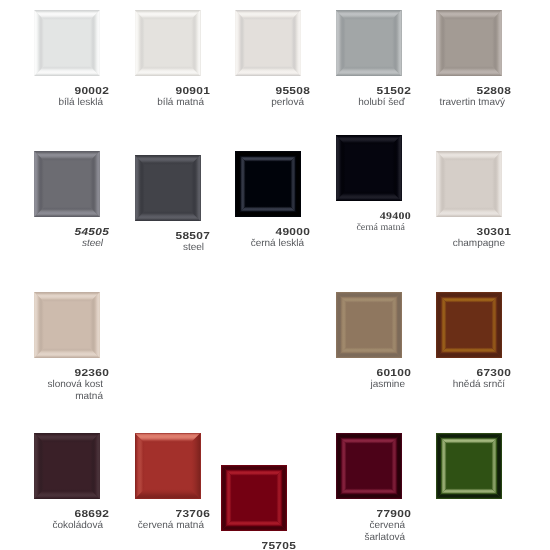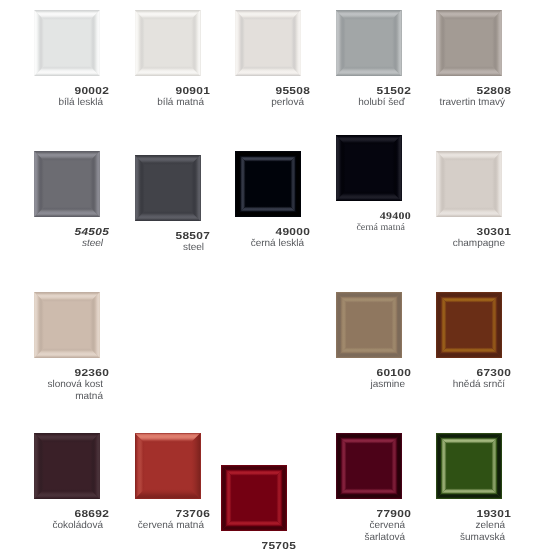--- a/index.html
+++ b/index.html
@@ -305,18 +305,14 @@
       <div class="swatch" style="--bw: 11px;">
         <div class="base" style="background: rgb(47, 81, 20);"></div>
         <div class="ch">
           <i class="top" style="background: linear-gradient(rgb(59, 91, 31) 0px, rgb(34, 61, 16) 0.92px, rgb(15, 30, 10) 1.83px, rgb(15, 30, 10) 2.75px, rgb(15, 30, 10) 3.67px, rgb(24, 44, 13) 4.58px, rgb(64, 96, 36) 5.5px, rgb(131, 154, 96) 6.42px, rgb(163, 183, 126) 7.33px, rgb(163, 183, 126) 8.25px, rgb(128, 152, 94) 9.17px, rgb(59, 91, 31) 10.08px, rgb(47, 81, 20) 11px);"></i>
           <i class="bot" style="background: linear-gradient(to top, rgb(54, 87, 26) 0px, rgb(32, 58, 15) 0.92px, rgb(15, 30, 10) 1.83px, rgb(15, 30, 10) 2.75px, rgb(15, 30, 10) 3.67px, rgb(25, 45, 13) 4.58px, rgb(62, 94, 34) 5.5px, rgb(124, 148, 90) 6.42px, rgb(154, 175, 118) 7.33px, rgb(154, 175, 118) 8.25px, rgb(122, 147, 89) 9.17px, rgb(56, 89, 28) 10.08px, rgb(47, 81, 20) 11px);"></i>
           <i class="lft" style="background: linear-gradient(to right, rgb(54, 87, 26) 0px, rgb(33, 58, 16) 0.92px, rgb(15, 30, 10) 1.83px, rgb(15, 30, 10) 2.75px, rgb(15, 30, 10) 3.67px, rgb(25, 45, 13) 4.58px, rgb(61, 93, 33) 5.5px, rgb(119, 144, 86) 6.42px, rgb(149, 171, 113) 7.33px, rgb(149, 171, 113) 8.25px, rgb(119, 144, 86) 9.17px, rgb(56, 89, 28) 10.08px, rgb(47, 81, 20) 11px);"></i>
           <i class="rgt" style="background: linear-gradient(to left, rgb(47, 81, 20) 0px, rgb(30, 54, 15) 0.92px, rgb(15, 30, 10) 1.83px, rgb(15, 30, 10) 2.75px, rgb(15, 30, 10) 3.67px, rgb(23, 42, 12) 4.58px, rgb(53, 86, 25) 5.5px, rgb(107, 134, 75) 6.42px, rgb(135, 159, 101) 7.33px, rgb(135, 159, 101) 8.25px, rgb(110, 136, 77) 9.17px, rgb(54, 87, 26) 10.08px, rgb(47, 81, 20) 11px);"></i>
         </div>
         <div class="sheen"></div>
       </div>
-      <div class="caption">
-        <div class="code">19301</div>
-        <div class="name">zelená šumavská</div>
-      </div>
     </div>
   </div>
 
 </body></html>

